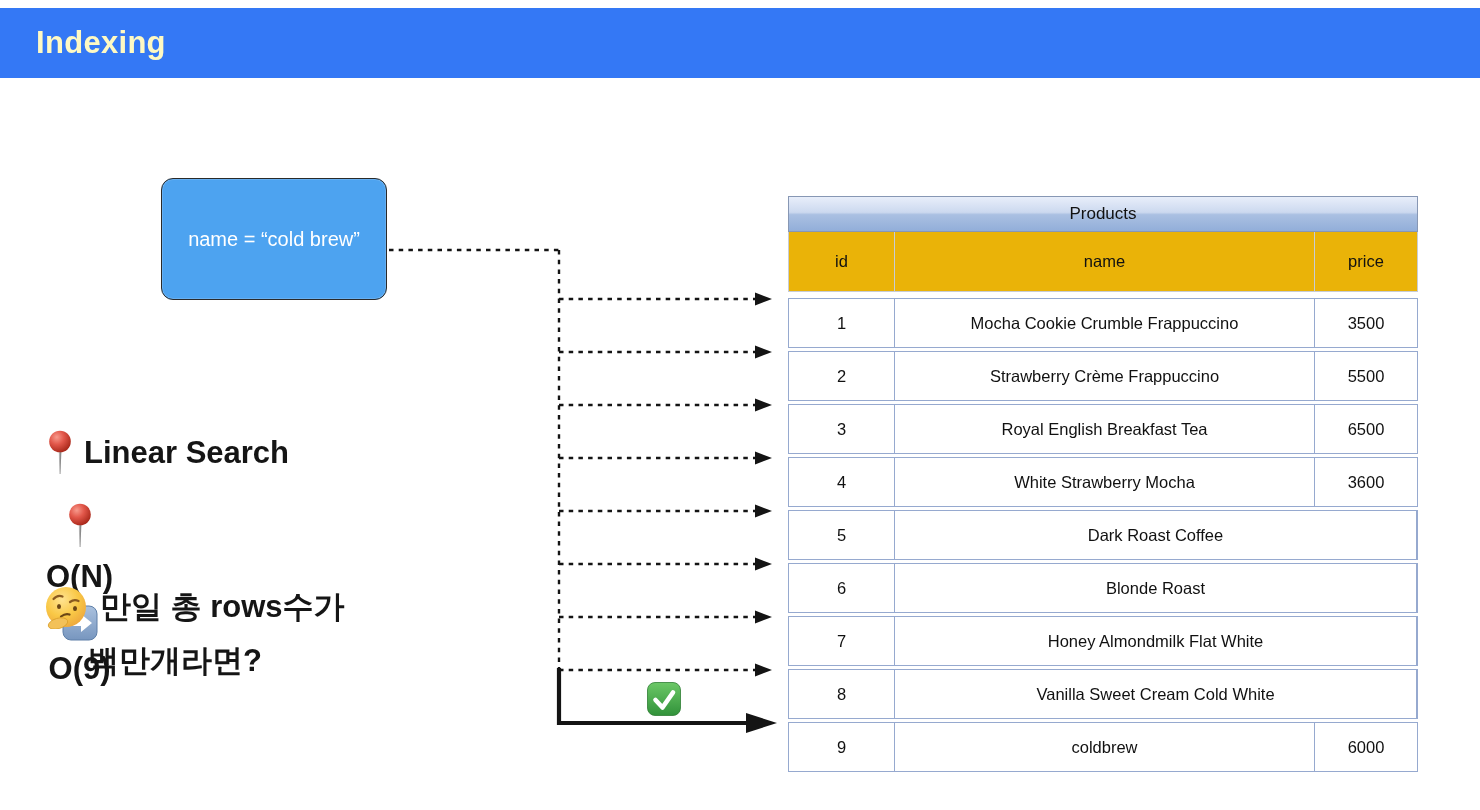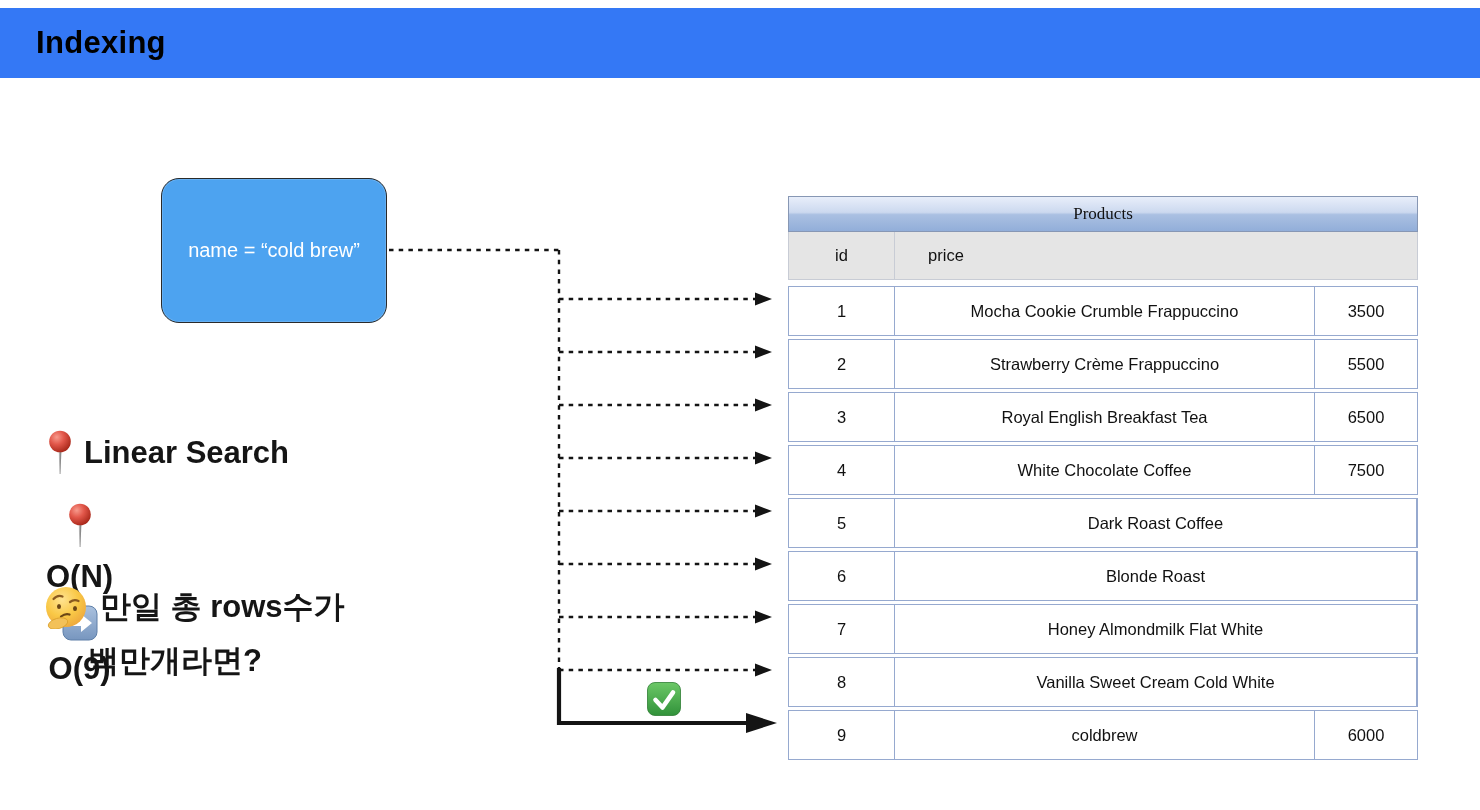--- a/index.html
+++ b/index.html
@@ -15,46 +15,46 @@
     font-family:"Liberation Sans","DejaVu Sans",sans-serif;
   }
   .canvas{position:relative;width:1480px;height:810px;background:#fff;overflow:hidden;}
 
   
   .titlebar{
     position:absolute;left:0;top:8px;width:1480px;height:70px;
     background:var(--header-bar);display:flex;align-items:center;
   }
   .titlebar .page-title{
-    margin-left:36px;color:#000000;font-size:31px;font-weight:bold;letter-spacing:.3px;
+    margin-left:36px;color:#fef9c3;font-size:31px;font-weight:bold;letter-spacing:.3px;
   }
 
   
   .query-box{
-    position:absolute;left:161px;top:178px;width:226px;height:145px;
+    position:absolute;left:161px;top:178px;width:226px;height:122px;
     background:var(--query-box-fill);
-    border:1.6px solid #2a2a2a;border-radius:18px;
+    border:1.6px solid #2a2a2a;border-radius:12px;
     display:flex;align-items:center;justify-content:center;
     box-shadow:inset 0 0 0 1px rgba(255,255,255,.15);
   }
   .query-box .query-label{color:#fff;font-size:20px;}
 
   
   .connectors{position:absolute;left:0;top:0;width:1480px;height:810px;pointer-events:none;}
 
   
   .table-wrap{position:absolute;left:788px;top:196px;width:630px;}
   .t-title{
     height:36px;border:1px solid #8797B4;
     background:linear-gradient(#e8eefa 0%,#ccd9ef 45%,#aac0e2 52%,#92AED9 100%);
     display:flex;align-items:center;justify-content:center;
-    font-size:17px;color:#111;font-family:Liberation Serif, serif;
+    font-size:17px;color:#111;
   }
   .t-head{
-    display:flex;height:48px;background:#e5e5e5;
+    display:flex;height:60px;background:#eab308;
     border:1px solid #C8CCD5;border-top:none;margin-bottom:6px;
   }
   .t-head .t-cell{border-color:#C8CCD5;}
   .t-row{
     display:flex;height:50px;background:#fff;
     border:1px solid var(--cell-border);margin-bottom:3px;
   }
   .t-cell{
     display:flex;align-items:center;justify-content:center;
     font-size:16.5px;color:#111;
@@ -185,42 +185,43 @@
   </div>
 
   <div class="note note-4">
     <span>백만개라면?</span>
   </div>
 
   <div class="table-wrap">
     <div class="t-title">Products</div>
     <div class="t-head">
       <div class="t-cell c0">id</div>
+      <div class="t-cell c1">name</div>
       <div class="t-cell c2">price</div>
     </div>
     <div id="t-rows">
         <div class="t-row">
           <div class="t-cell c0">1</div>
           <div class="t-cell c1">Mocha Cookie Crumble Frappuccino</div>
           <div class="t-cell c2">3500</div>
         </div>
         <div class="t-row">
           <div class="t-cell c0">2</div>
           <div class="t-cell c1">Strawberry Crème Frappuccino</div>
           <div class="t-cell c2">5500</div>
         </div>
         <div class="t-row">
           <div class="t-cell c0">3</div>
           <div class="t-cell c1">Royal English Breakfast Tea</div>
           <div class="t-cell c2">6500</div>
         </div>
         <div class="t-row">
           <div class="t-cell c0">4</div>
-          <div class="t-cell c1">White Chocolate Coffee</div>
-          <div class="t-cell c2">7500</div>
+          <div class="t-cell c1">White Strawberry Mocha</div>
+          <div class="t-cell c2">3600</div>
         </div>
         <div class="t-row">
           <div class="t-cell c0">5</div>
           <div class="t-cell c1">Dark Roast Coffee</div>
         </div>
         <div class="t-row">
           <div class="t-cell c0">6</div>
           <div class="t-cell c1">Blonde Roast</div>
         </div>
         <div class="t-row">

